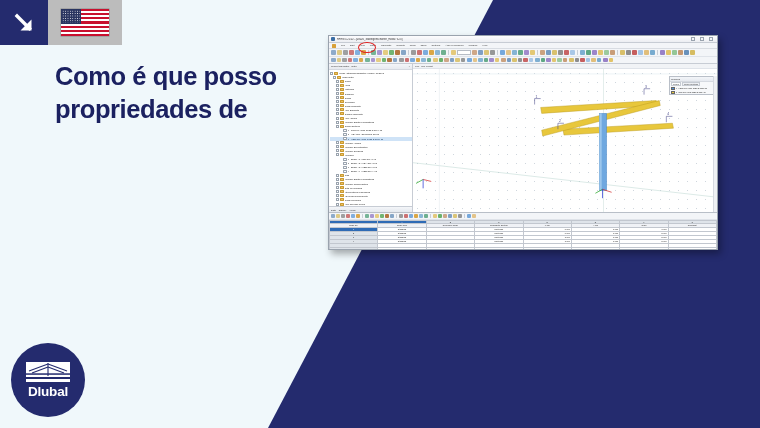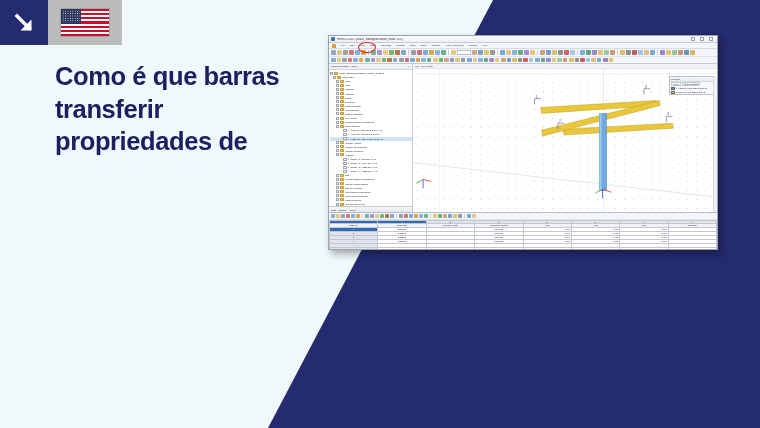--- a/index.html
+++ b/index.html
@@ -169,25 +169,41 @@
       <div class="flag">
         <div class="stripes"></div>
         <div class="canton">
             <div class="stars"></div>
           </div>
       </div>
     </div>
   </div>
 
   <div class="headline">
-    <span class="ln">Como é que barras</span>
-    <span class="ln">transferir</span>
+    <span class="ln">Como é que posso</span>
     <span class="ln">propriedades de</span>
   </div>
 
+  <div class="logo">
+    <div class="mark">
+      <svg width="46" height="22" viewBox="0 0 46 22">
+        <rect x="1" y="1" width="44" height="15" fill="#ffffff"></rect>
+        <g stroke="#242b6e" stroke-width="1.1" fill="none">
+          <line x1="23" y1="2" x2="23" y2="15"></line>
+          <line x1="23" y1="3" x2="4" y2="10"></line>
+          <line x1="23" y1="3" x2="42" y2="10"></line>
+          <line x1="23" y1="6" x2="7" y2="12"></line>
+          <line x1="23" y1="6" x2="39" y2="12"></line>
+        </g>
+        <rect x="1" y="12.3" width="44" height="1.5" fill="#242b6e"></rect>
+        <rect x="1" y="18" width="44" height="3" fill="#ffffff"></rect>
+      </svg>
+    </div>
+    <div class="brand">Dlubal</div>
+  </div>
 
 
   <div class="app">
 
     <div class="titlebar">
       <div class="tico"></div>
       <div class="ttxt">RFEM 5.21.02 - [00026_Stabeigenschaften_modul_v2.0]</div>
       <div class="wbtns">
         <i></i>
         <i></i>

